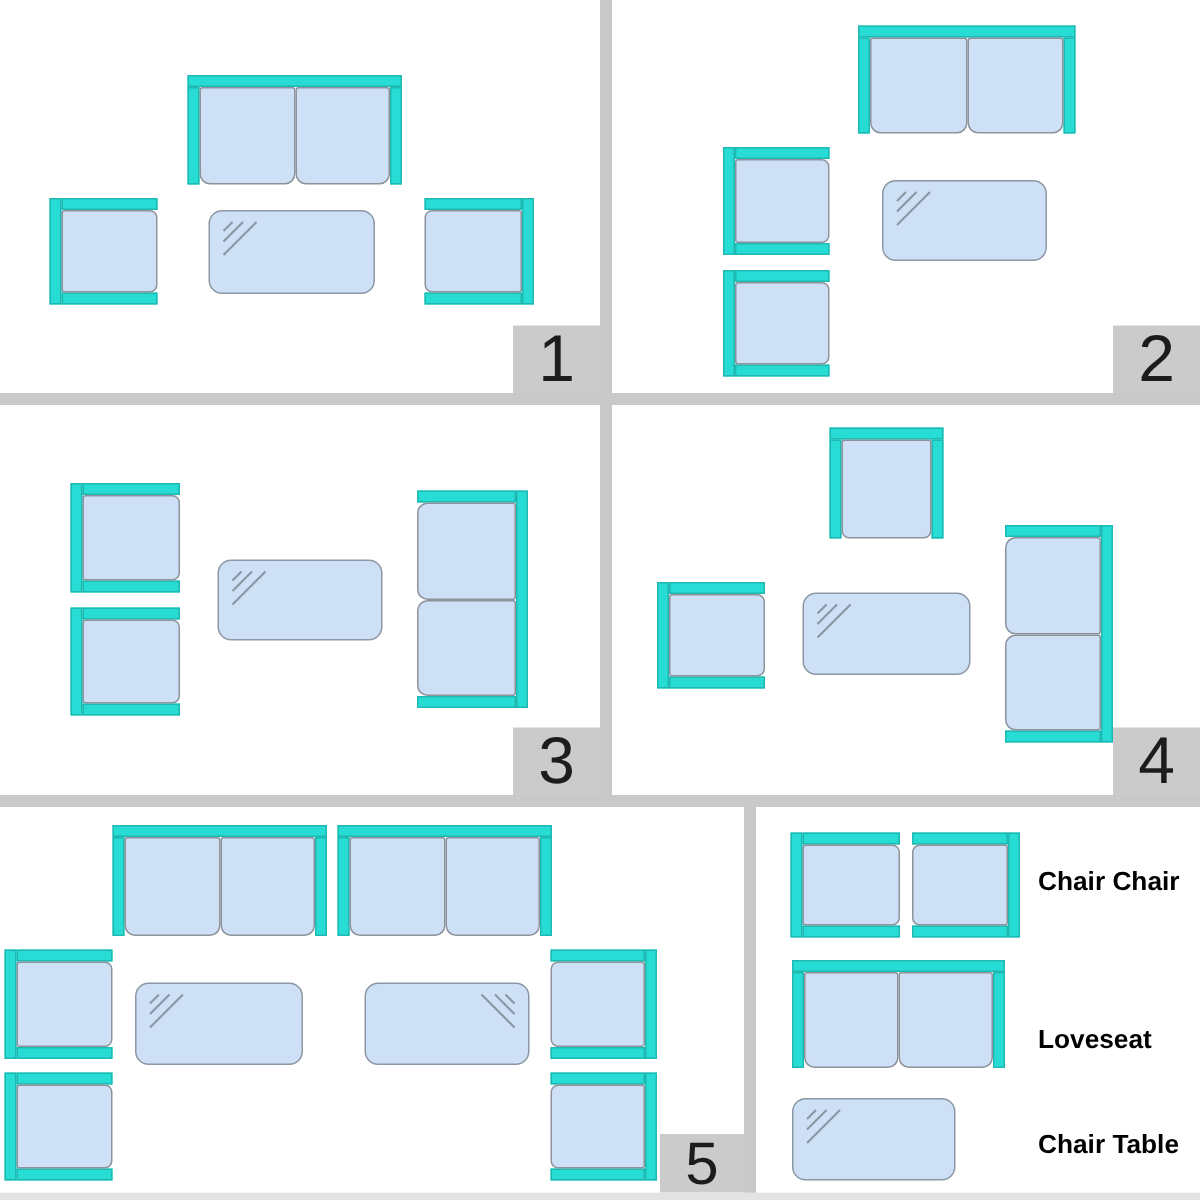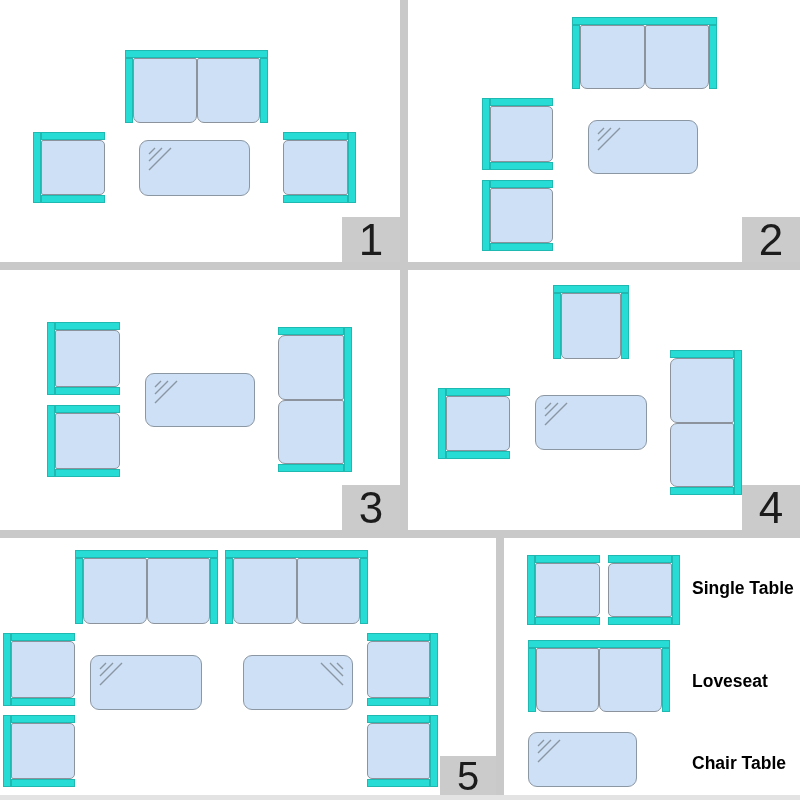--- a/index.html
+++ b/index.html
@@ -207,22 +207,22 @@
       </div>
       <div class="furn" style="left: 367px; top: 177px; width: 71px; height: 72px;">
         <div class="bar" style="right: 0px; top: 0px; bottom: 0px; width: 8px;"></div>
         <div class="bar" style="right: 8px; left: 0px; top: 0px; height: 8px;"></div>
         <div class="bar" style="right: 8px; left: 0px; bottom: 0px; height: 8px;"></div>
         <div class="cushion" style="inset: 8px 8px 8px 0px; border-radius: 5px 2px 2px 5px;"></div>
       </div>
     </section>
 
   <section class="panel" style="left: 504px; top: 538px; width: 296px; height: 257px;">
-    <div class="legend-label" style="top:50px">Single Table</div>
-    <div class="legend-label" style="top:143px">Loveseat</div>
+    <div class="legend-label" style="top:50px">Chair Chair</div>
+    <div class="legend-label" style="top:155px">Loveseat</div>
     <div class="legend-label" style="top:225px">Chair Table</div>
   <div class="furn" style="left: 23px; top: 17px; width: 73px; height: 70px;">
         <div class="bar" style="left: 0px; top: 0px; bottom: 0px; width: 8px;"></div>
         <div class="bar" style="left: 8px; right: 0px; top: 0px; height: 8px;"></div>
         <div class="bar" style="left: 8px; right: 0px; bottom: 0px; height: 8px;"></div>
         <div class="cushion" style="inset: 8px 0px 8px 8px; border-radius: 2px 5px 5px 2px;"></div>
       </div>
       <div class="furn" style="left: 104px; top: 17px; width: 72px; height: 70px;">
         <div class="bar" style="right: 0px; top: 0px; bottom: 0px; width: 8px;"></div>
         <div class="bar" style="right: 8px; left: 0px; top: 0px; height: 8px;"></div>

